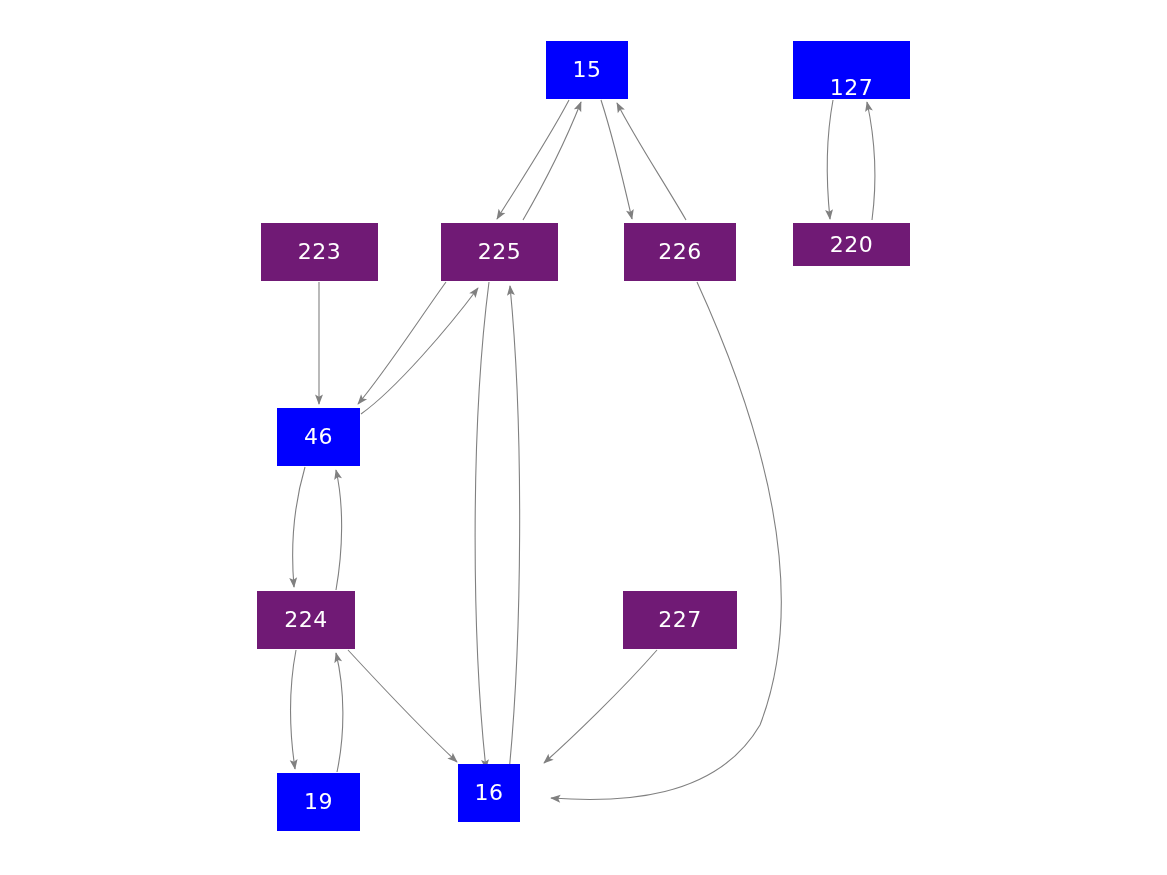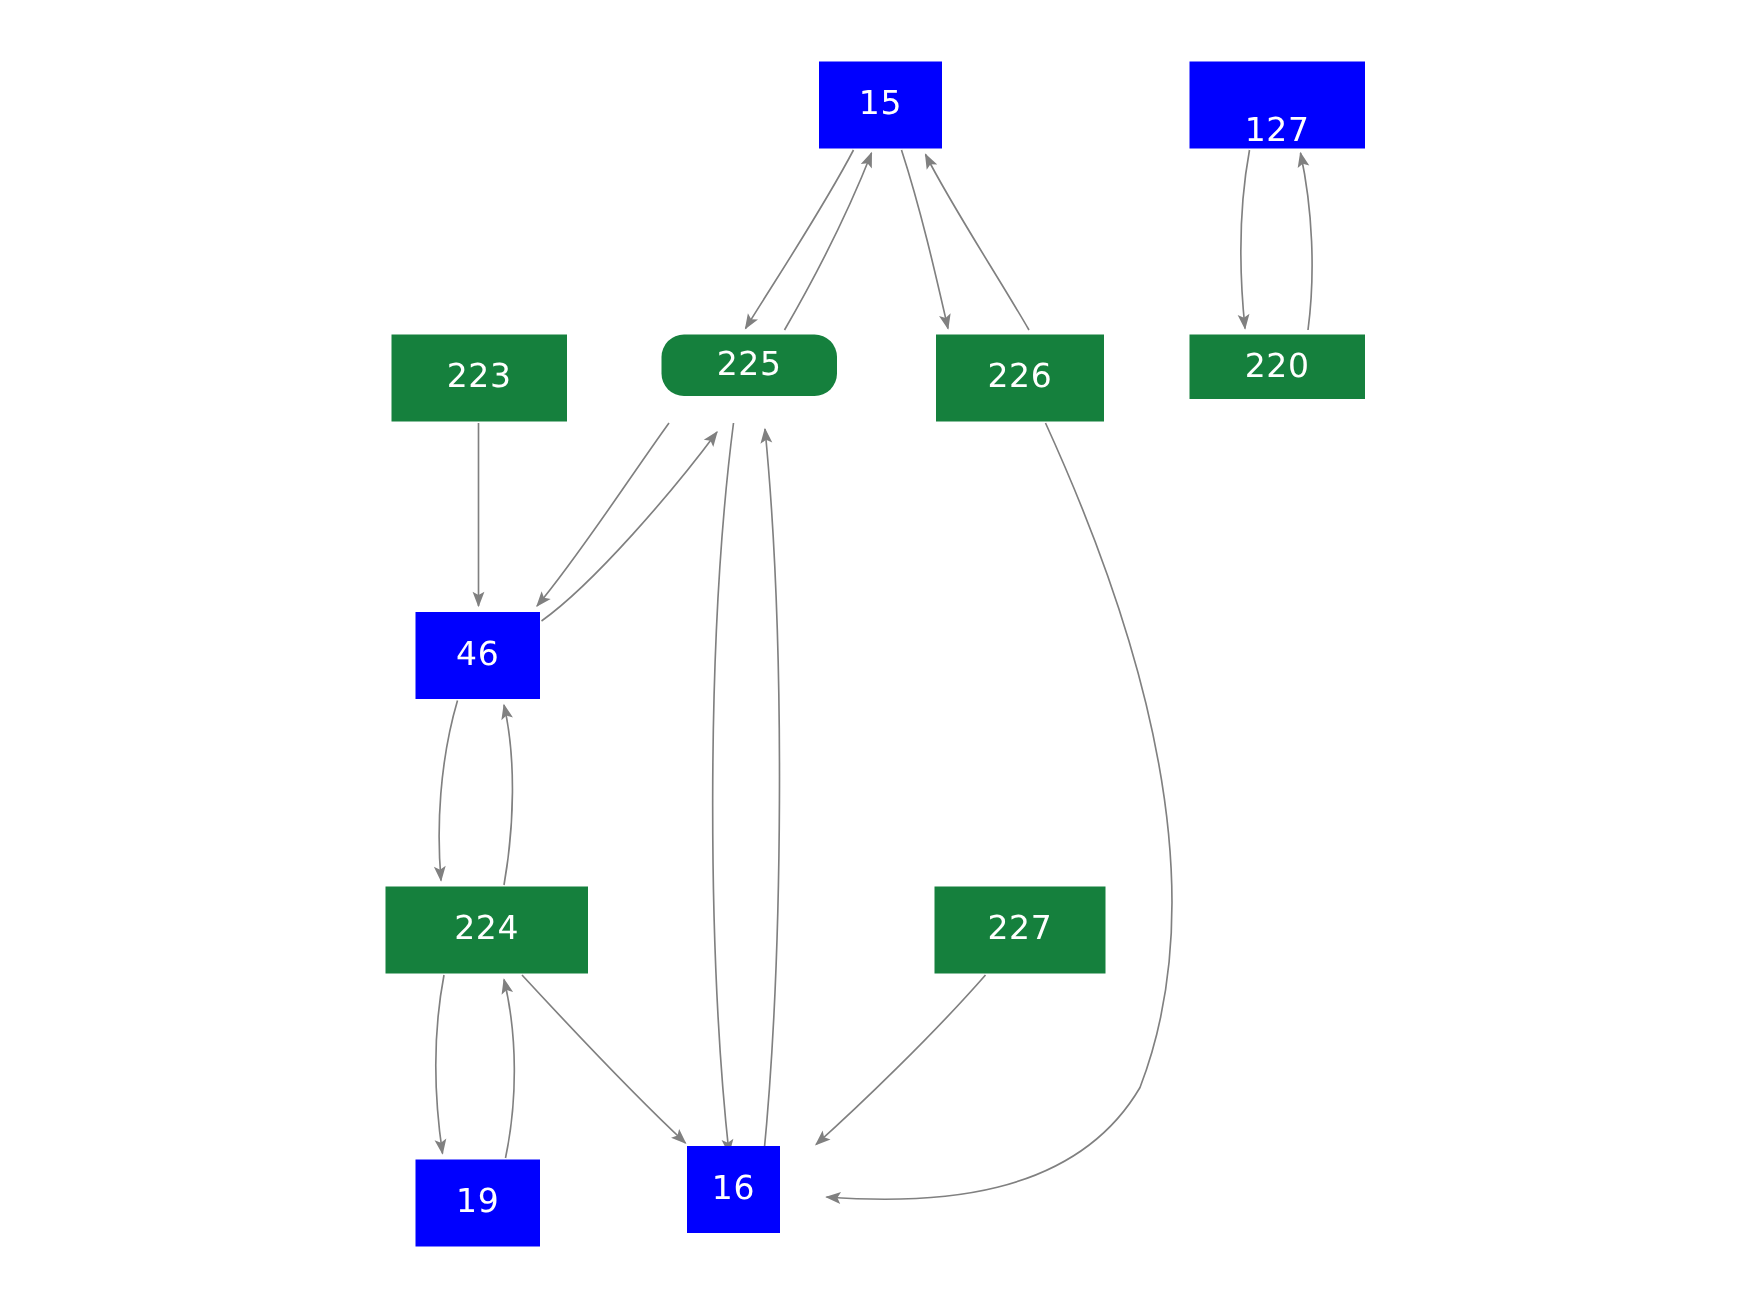--- a/index.html
+++ b/index.html
@@ -32,21 +32,21 @@
     align-items: center;
     justify-content: center;
     color: #ffffff;
     font-size: 22px;
     line-height: 1;
     letter-spacing: 0.5px;
     box-sizing: border-box;
     user-select: none;
   }
   .node-blue { background: #0000ff; }
-  .node-red  { background: #15803d; }
+  .node-red  { background: #701a75; }
   .node-label { pointer-events: none; }
 </style>
 </head>
 <body>
 
 <div id="graph-canvas">
 
   <svg id="edge-layer" viewBox="0 0 1167 875" xmlns="http://www.w3.org/2000/svg">
     <defs>
       <marker id="arrowhead" markerWidth="11" markerHeight="11" refX="9.2" refY="4" orient="auto" markerUnits="strokeWidth">
@@ -87,33 +87,33 @@
   <div id="node-layer">
       <div class="graph-node node-blue" style="left: 546px; top: 41px; width: 82px; height: 58px;">
         <span class="node-label">15</span>
       </div>
       <div class="graph-node node-blue" style="left: 793px; top: 41px; width: 117px; height: 58px; align-items: flex-end;">
         <span class="node-label">127</span>
       </div>
       <div class="graph-node node-red" style="left: 261px; top: 223px; width: 117px; height: 58px;">
         <span class="node-label">223</span>
       </div>
-      <div class="graph-node node-red" style="left: 441px; top: 223px; width: 117px; height: 41px; border-radius: 15px;">
+      <div class="graph-node node-red" style="left: 441px; top: 223px; width: 117px; height: 58px;">
         <span class="node-label">225</span>
       </div>
       <div class="graph-node node-red" style="left: 624px; top: 223px; width: 112px; height: 58px;">
         <span class="node-label">226</span>
       </div>
       <div class="graph-node node-red" style="left: 793px; top: 223px; width: 117px; height: 43px;">
         <span class="node-label">220</span>
       </div>
       <div class="graph-node node-blue" style="left: 277px; top: 408px; width: 83px; height: 58px;">
         <span class="node-label">46</span>
       </div>
-      <div class="graph-node node-red" style="left: 257px; top: 591px; width: 135px; height: 58px; text-align: right;">
+      <div class="graph-node node-red" style="left: 257px; top: 591px; width: 98px; height: 58px; text-align: right;">
         <span class="node-label">224</span>
       </div>
       <div class="graph-node node-red" style="left: 623px; top: 591px; width: 114px; height: 58px;">
         <span class="node-label">227</span>
       </div>
       <div class="graph-node node-blue" style="left: 277px; top: 773px; width: 83px; height: 58px;">
         <span class="node-label">19</span>
       </div>
       <div class="graph-node node-blue" style="left: 458px; top: 764px; width: 62px; height: 58px;">
         <span class="node-label">16</span>

